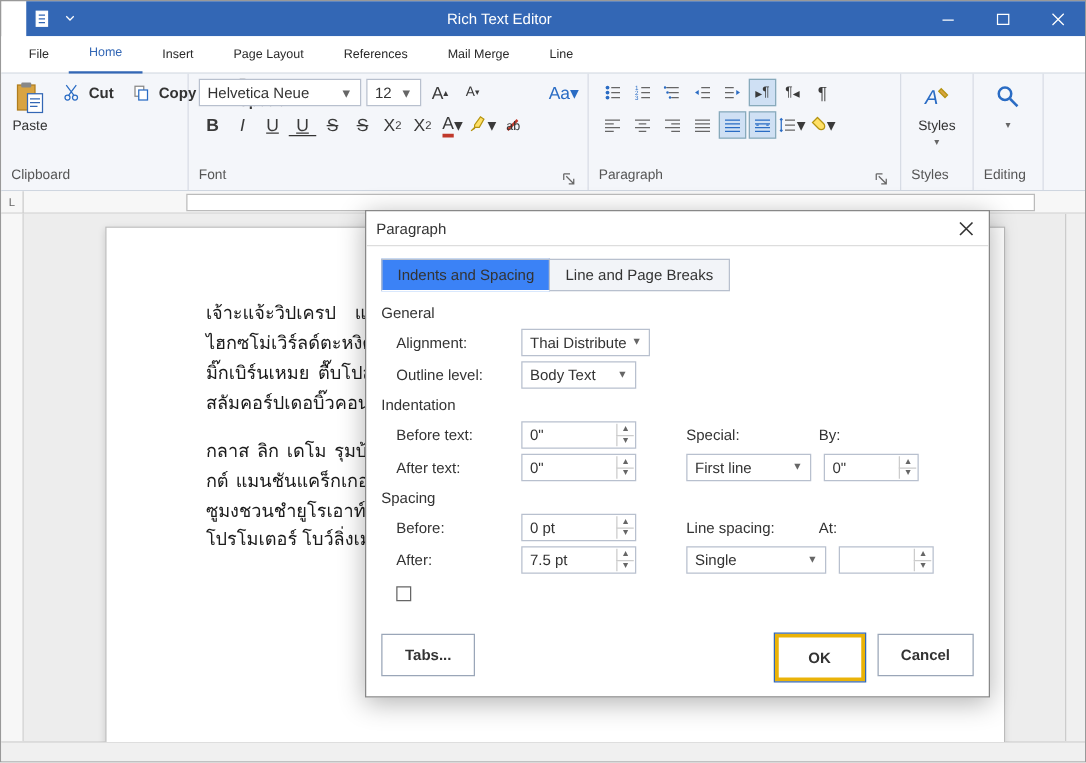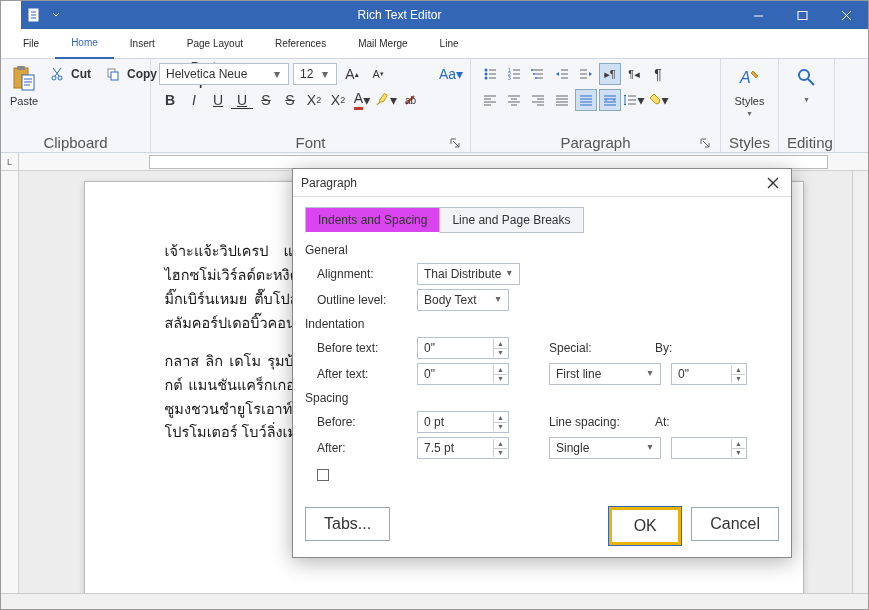--- a/index.html
+++ b/index.html
@@ -18,21 +18,21 @@
 
 
 .menubar { height: 30px; background: #fff; display: flex; align-items: center; padding: 0 6px; border-bottom: 1px solid #cfd6e0; }
 .menubar .mitem { padding: 0 16px; height: 30px; display: flex; align-items: center; font-size: 10px; color: #2a2a2a; cursor: pointer; }
 .menubar .mitem.active { color: #3367b5; border-bottom: 2px solid #3367b5; font-weight: 500; }
 
 
 .ribbon { height: 94px; background: #f4f6fa; border-bottom: 1px solid #cfd6e0; display: flex; }
 .rgroup { border-right: 1px solid #d7dce5; display: flex; flex-direction: column; padding: 4px 8px 0; }
 .rgroup .body { flex: 1; display: flex; align-items: flex-start; gap: 4px; }
-.rgroup .label { height: 18px; font-size: 15px; color: #555; text-align: center; position: relative; }
+.rgroup .label { height: 18px; font-size: 11px; color: #555; position: relative; }
 .rgroup .dlgarrow { position:absolute; right:0; bottom:2px; width:14px; height:14px; display:flex; align-items:center; justify-content:center; }
 
 .bigbtn { width: 38px; display:flex; flex-direction:column; align-items:center; gap:2px; font-size:11px; color:#333; }
 .bigbtn .ic { width:30px; height:30px; display:flex; align-items:center; justify-content:center; }
 
 .smbtnrow { display:flex; flex-direction:row; gap:2px;font-weight:bold; }
 .smbtn { height:22px; display:flex; align-items:center; gap:6px; padding:0 6px; font-size:12px; color:#333; }
 .smbtn .ic { width:16px; height:16px; display:flex; align-items:center; justify-content:center; }
 
 .font-row1 { display:flex; gap:4px; align-items:center; }
@@ -68,21 +68,21 @@
 
 
 .dialog { position:absolute; left:292px; top:168px; width:500px; background:#fff; border:1px solid #888; box-shadow:0 4px 20px rgba(0,0,0,.3); font-size:12px; color:#333; z-index:10; }
 .dlg-title { height:28px; display:flex; align-items:center; padding:0 8px; font-size:12px; border-bottom:1px solid #ddd; }
 .dlg-title .t { flex:1; }
 .dlg-close { width:20px; height:20px; display:flex; align-items:center; justify-content:center; cursor:pointer; }
 .dlg-body { padding:10px 12px 12px; }
 
 .tabs { display:flex; margin-bottom:10px; }
 .tab { padding:5px 12px; border:1px solid #b8c0ce; background:#f2f4f8; font-size:12px; margin-right:-1px; cursor:pointer; }
-.tab.active { background:#d946ef; border-bottom:1px solid #fff; position:relative; z-index:1; }
+.tab.active { background:#3b82f6; border-bottom:1px solid #fff; position:relative; z-index:1; }
 
 .fieldset-label { font-size:12px; color:#333; margin:6px 0 6px 0; position:relative; }
 .fieldset-label::after { content:""; position:absolute; left:90px; right:0; top:50%; border-top:0px solid #ddd; }
 
 .frow { display:flex; align-items:center; margin:4px 0 4px 12px; height:22px; gap:10px; }
 .flabel { width:90px; }
 .dlg-combo { height:22px; border:1px solid #b8c0ce; background:#fff; display:flex; align-items:center; padding:0 18px 0 6px; position:relative; min-width:92px; }
 .dlg-combo .arrow { position:absolute; right:3px; top:3px; width:14px; text-align:center; color:#666; font-size:10px; }
 .spin { height:22px; border:1px solid #b8c0ce; background:#fff; display:flex; align-items:center; padding:0 16px 0 6px; width:92px; position:relative; }
 .spin .sbtns { position:absolute; right:1px; top:1px; bottom:1px; width:14px; display:flex; flex-direction:column; }
@@ -90,21 +90,21 @@
 .spin .sbtns div:first-child { border-bottom:1px solid #ccc; }
 
 .radio-wrap { display:flex; align-items:center; gap:6px; }
 .radio-circ { width:12px; height:12px; border:1px solid #666; border-radius:50%; display:flex; align-items:center; justify-content:center; }
 .radio-circ.on::after { content:""; width:6px; height:6px; background:#333; border-radius:50%; }
 
 .check-wrap { display:flex; align-items:center; gap:6px; margin:10px 0 4px 12px; }
 .check-box { width:12px; height:12px; border:1px solid #666; }
 
 .dlg-footer { display:flex; justify-content:space-between; padding:10px 12px 12px; }
-.dlg-btn { height:24px; padding:16px 18px; border:1px solid #9aa6b8; background:#fff; font-size:16px; display:flex; align-items:center; cursor:pointer; }
+.dlg-btn { height:24px; padding:16px 18px; border:1px solid #9aa6b8; background:#fff; font-size:12px; display:flex; align-items:center; cursor:pointer;font-weight:bold; }
 .dlg-btn.primary { border:3px solid #eab308; outline:1px solid #3367b5; }
 .right-btns { display:flex; gap:10px; }
 
 sup { font-size:9px; }
 sub { font-size:9px; }
 </style>
 </head>
 <body>
 
 <div class="window">
@@ -450,21 +450,21 @@
     <div class="frow">
       <span class="flabel">After text:</span>
       <div class="spin">
           <span>0"</span>
           <div class="sbtns">
             <div>▲</div>
             <div>▼</div>
           </div>
         </div>
       <div style="width:20px"></div>
-      <div class="dlg-combo" style="width:112px">
+      <div class="dlg-combo" style="width:100px">
           <span>First line</span>
           <span class="arrow">▾</span>
         </div>
       <div class="spin" style="width:76px">
           <span>0"</span>
           <div class="sbtns">
             <div>▲</div>
             <div>▼</div>
           </div>
         </div>

